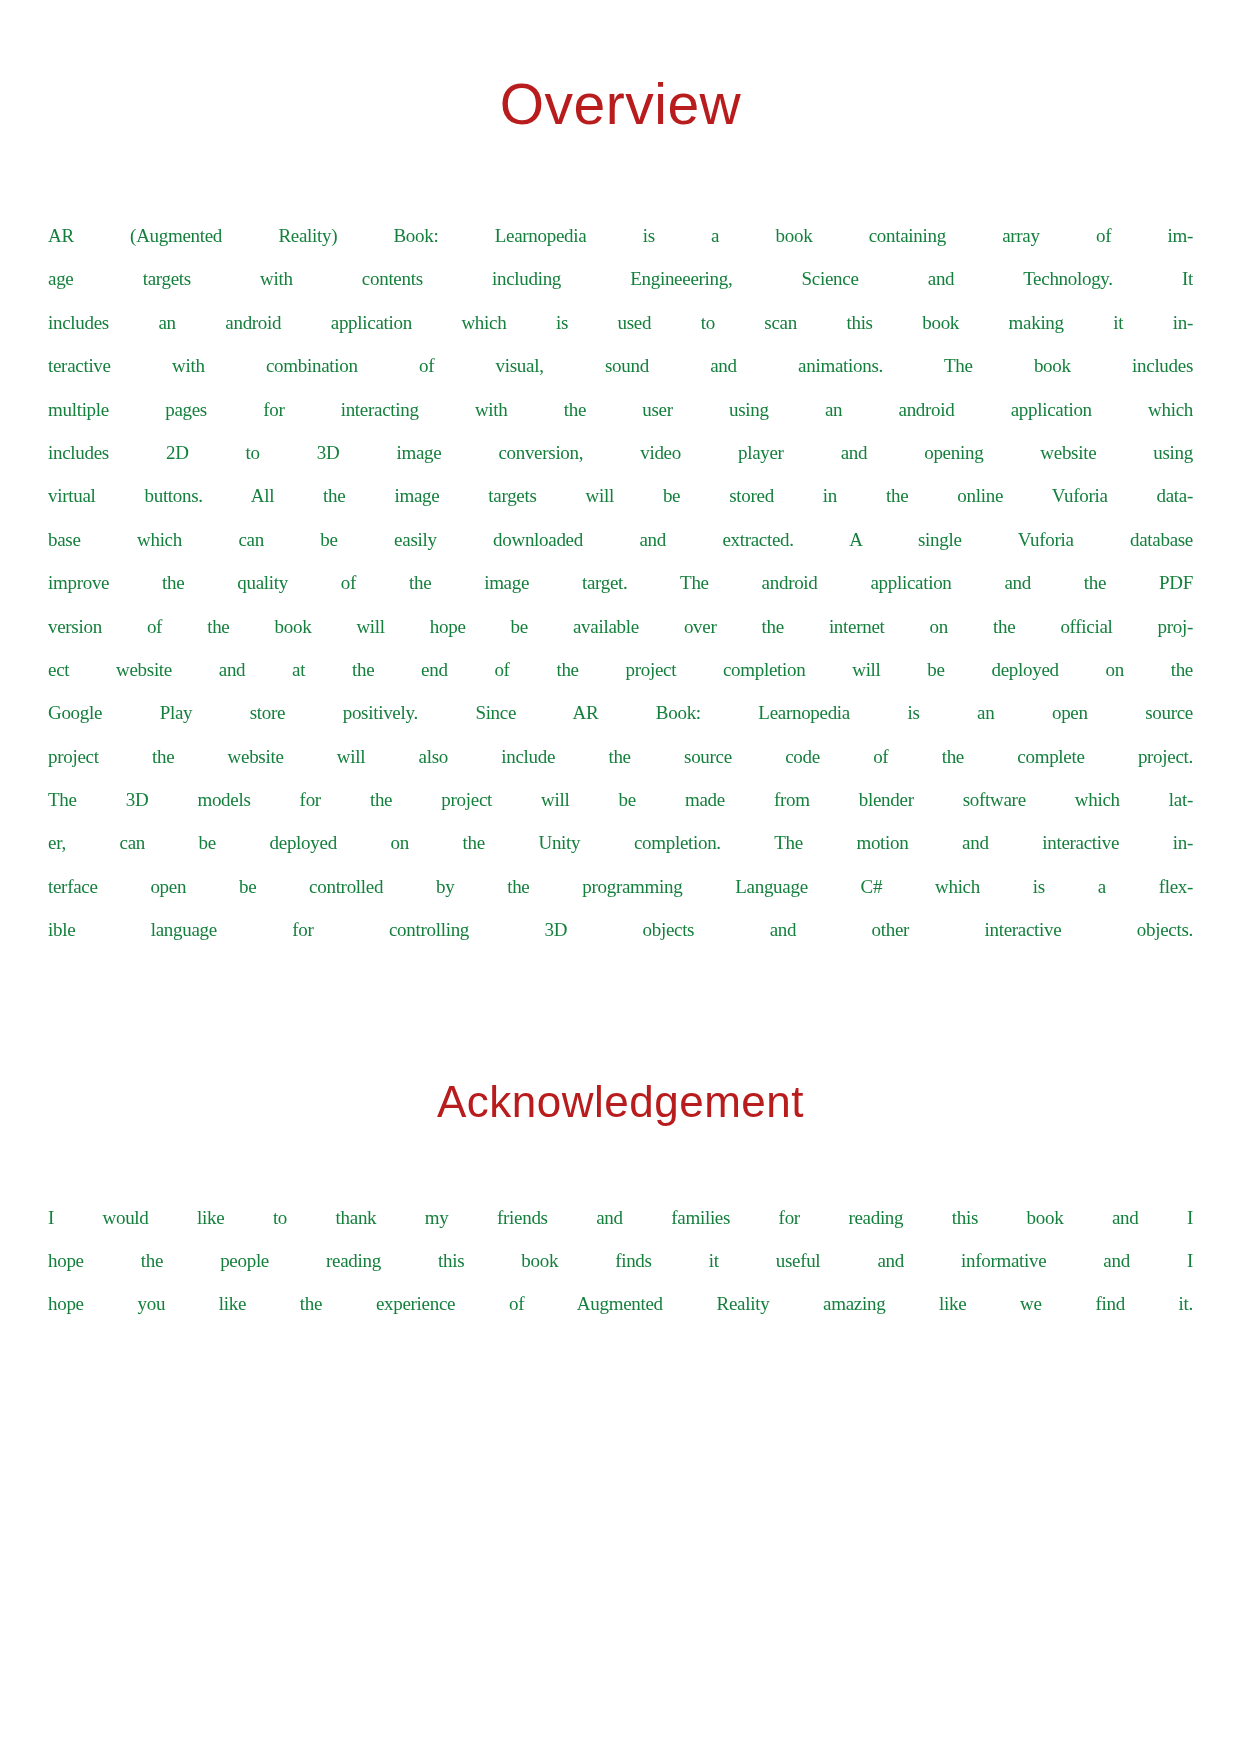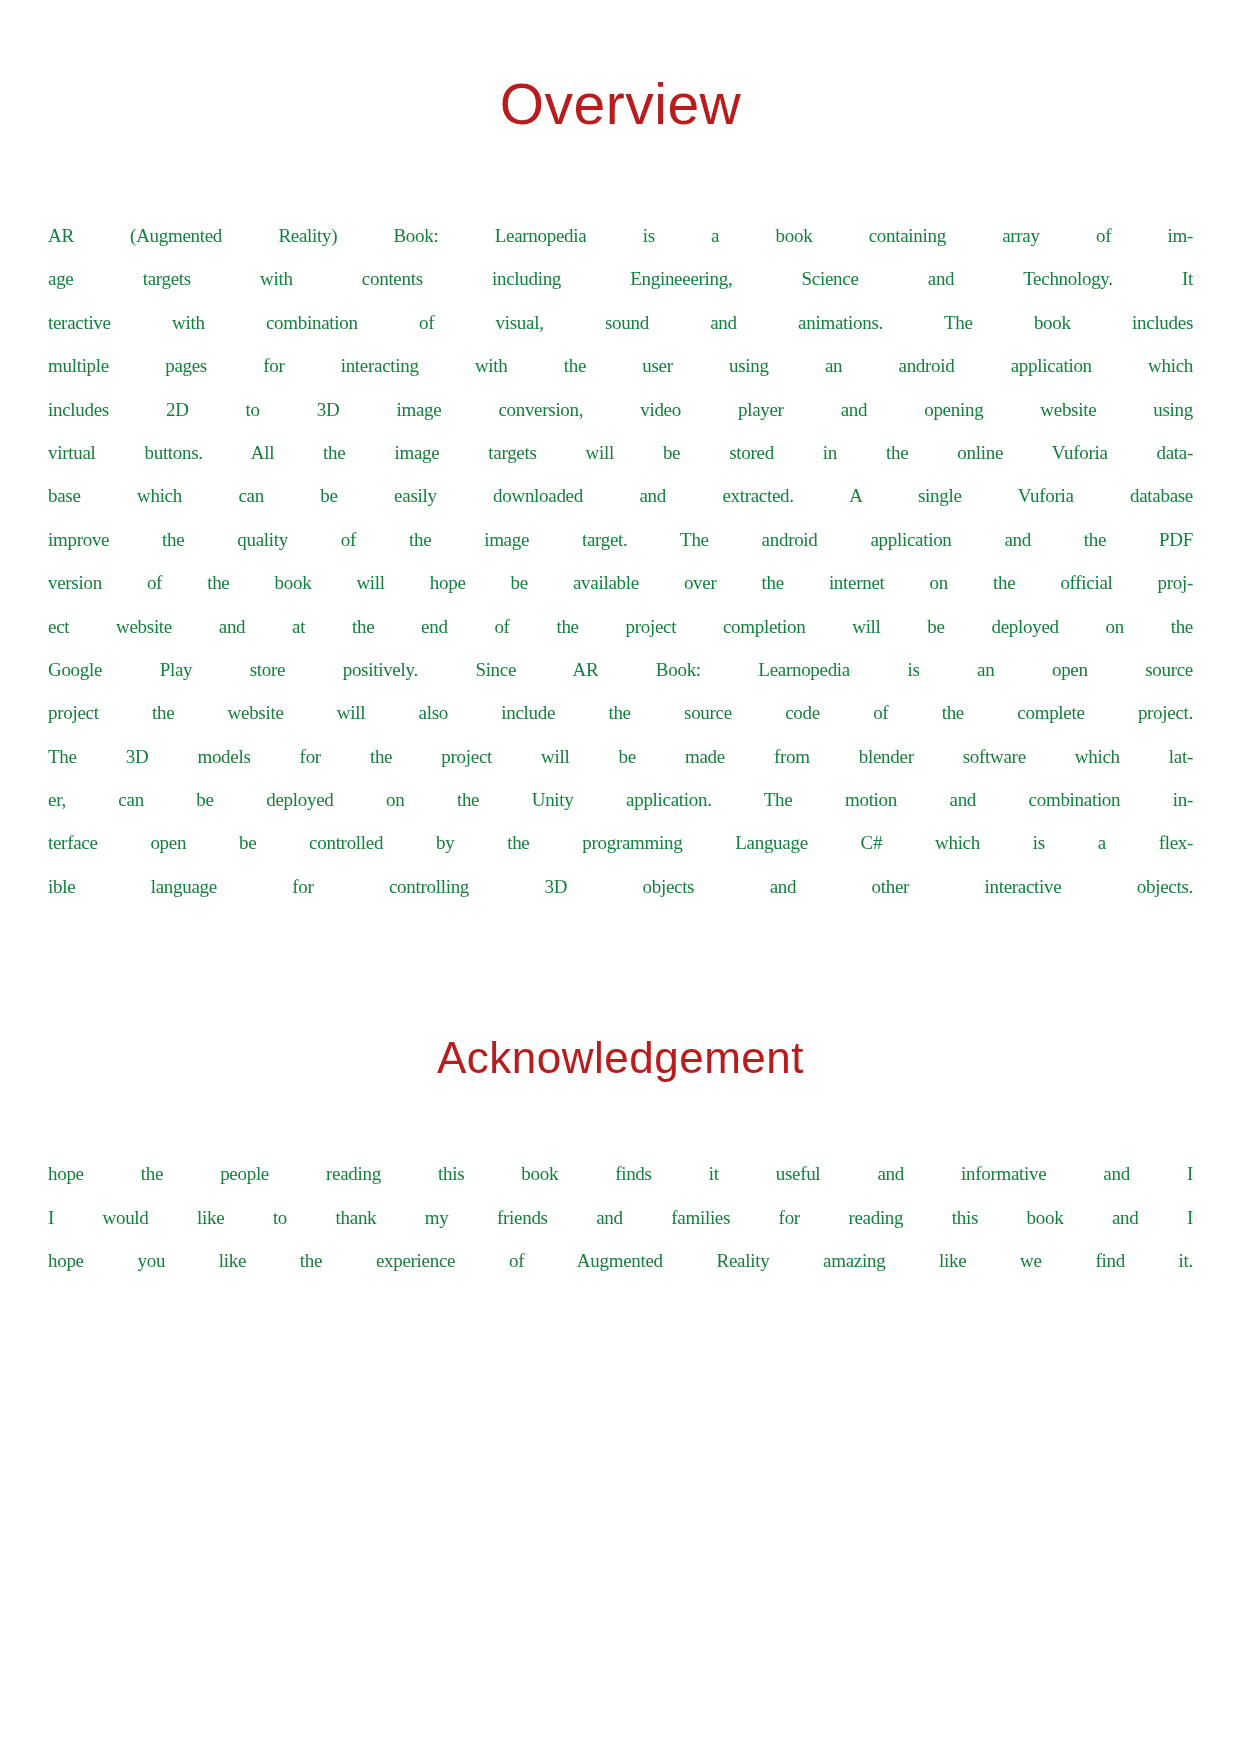--- a/index.html
+++ b/index.html
@@ -58,37 +58,38 @@
 </head>
 <body>
 
 <main class="page">
 
   <h1 class="heading">Overview</h1>
 
   <section class="para overview-body">
     <div class="line">AR (Augmented Reality) Book: Learnopedia is a  book containing array of im-</div>
     <div class="line">age targets with contents including Engineeering, Science and Technology. It</div>
+    <div class="line">includes an android application which is used to scan this book making it in-</div>
     <div class="line">teractive with combination of visual, sound and animations. The book includes</div>
     <div class="line">multiple pages for interacting with the user using an android application which</div>
     <div class="line">includes 2D to 3D image conversion, video player and opening website using</div>
     <div class="line">virtual buttons. All the image targets will be stored in the online Vuforia data-</div>
     <div class="line">base which can be easily downloaded and extracted. A single Vuforia database</div>
     <div class="line">improve the quality of the image target. The android application and the PDF</div>
     <div class="line">version of the book will hope be available over the internet on the official proj-</div>
     <div class="line">ect website and at the end of the project completion will be deployed on the</div>
     <div class="line">Google Play store positively. Since AR Book: Learnopedia is an open source</div>
     <div class="line">project the website will also include the source code of the complete project.</div>
     <div class="line">The 3D models for the project will be made from blender software which lat-</div>
-    <div class="line">er, can be deployed on the Unity application. The motion and combination in-</div>
+    <div class="line">er, can be deployed on the Unity completion. The motion and interactive in-</div>
     <div class="line">terface open be controlled by the programming Language C# which is a flex-</div>
     <div class="line">ible language for controlling 3D objects and other interactive objects.</div>
   </section>
 
   <h2 class="heading">Acknowledgement</h2>
 
   <section class="para ack-body">
+    <div class="line">I would  like to thank my friends and families for reading this book and  I</div>
     <div class="line">hope the people reading this book finds it useful and informative and I</div>
-    <div class="line">I would  like to thank my friends and families for reading this book and  I</div>
     <div class="line">hope you like the experience of Augmented Reality amazing like we find it.</div>
   </section>
 
 </main>
 
 </body></html>

